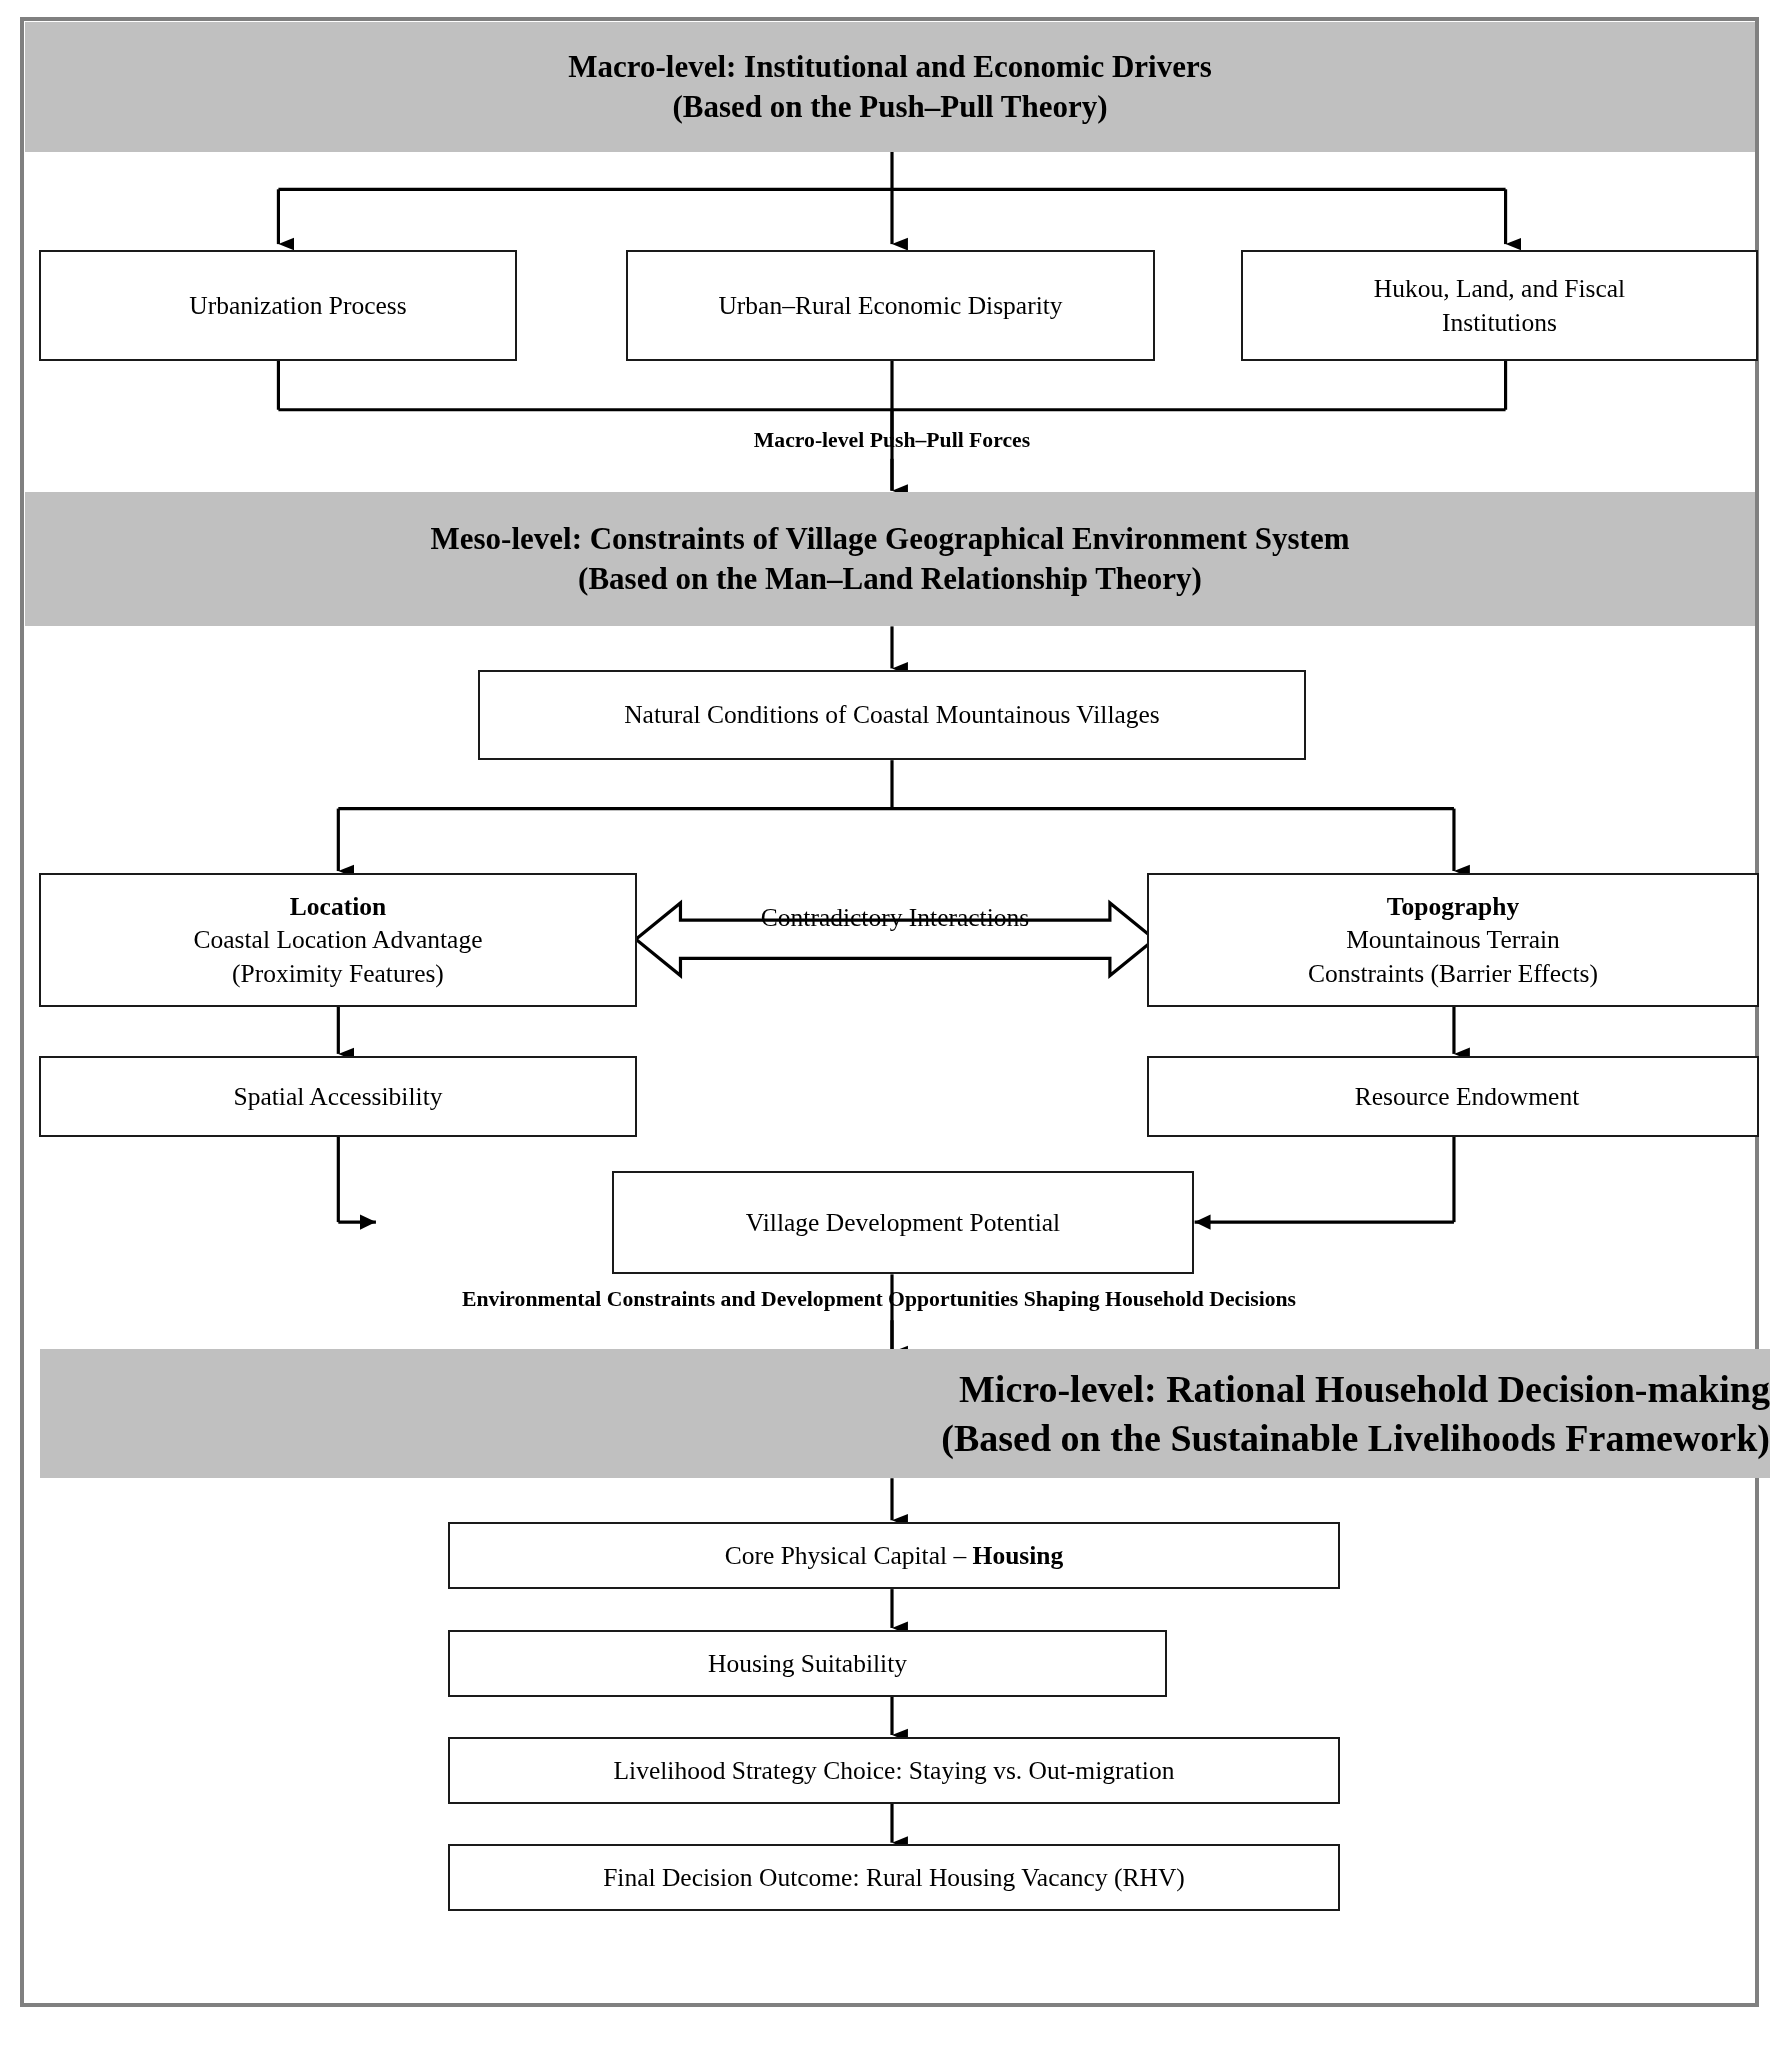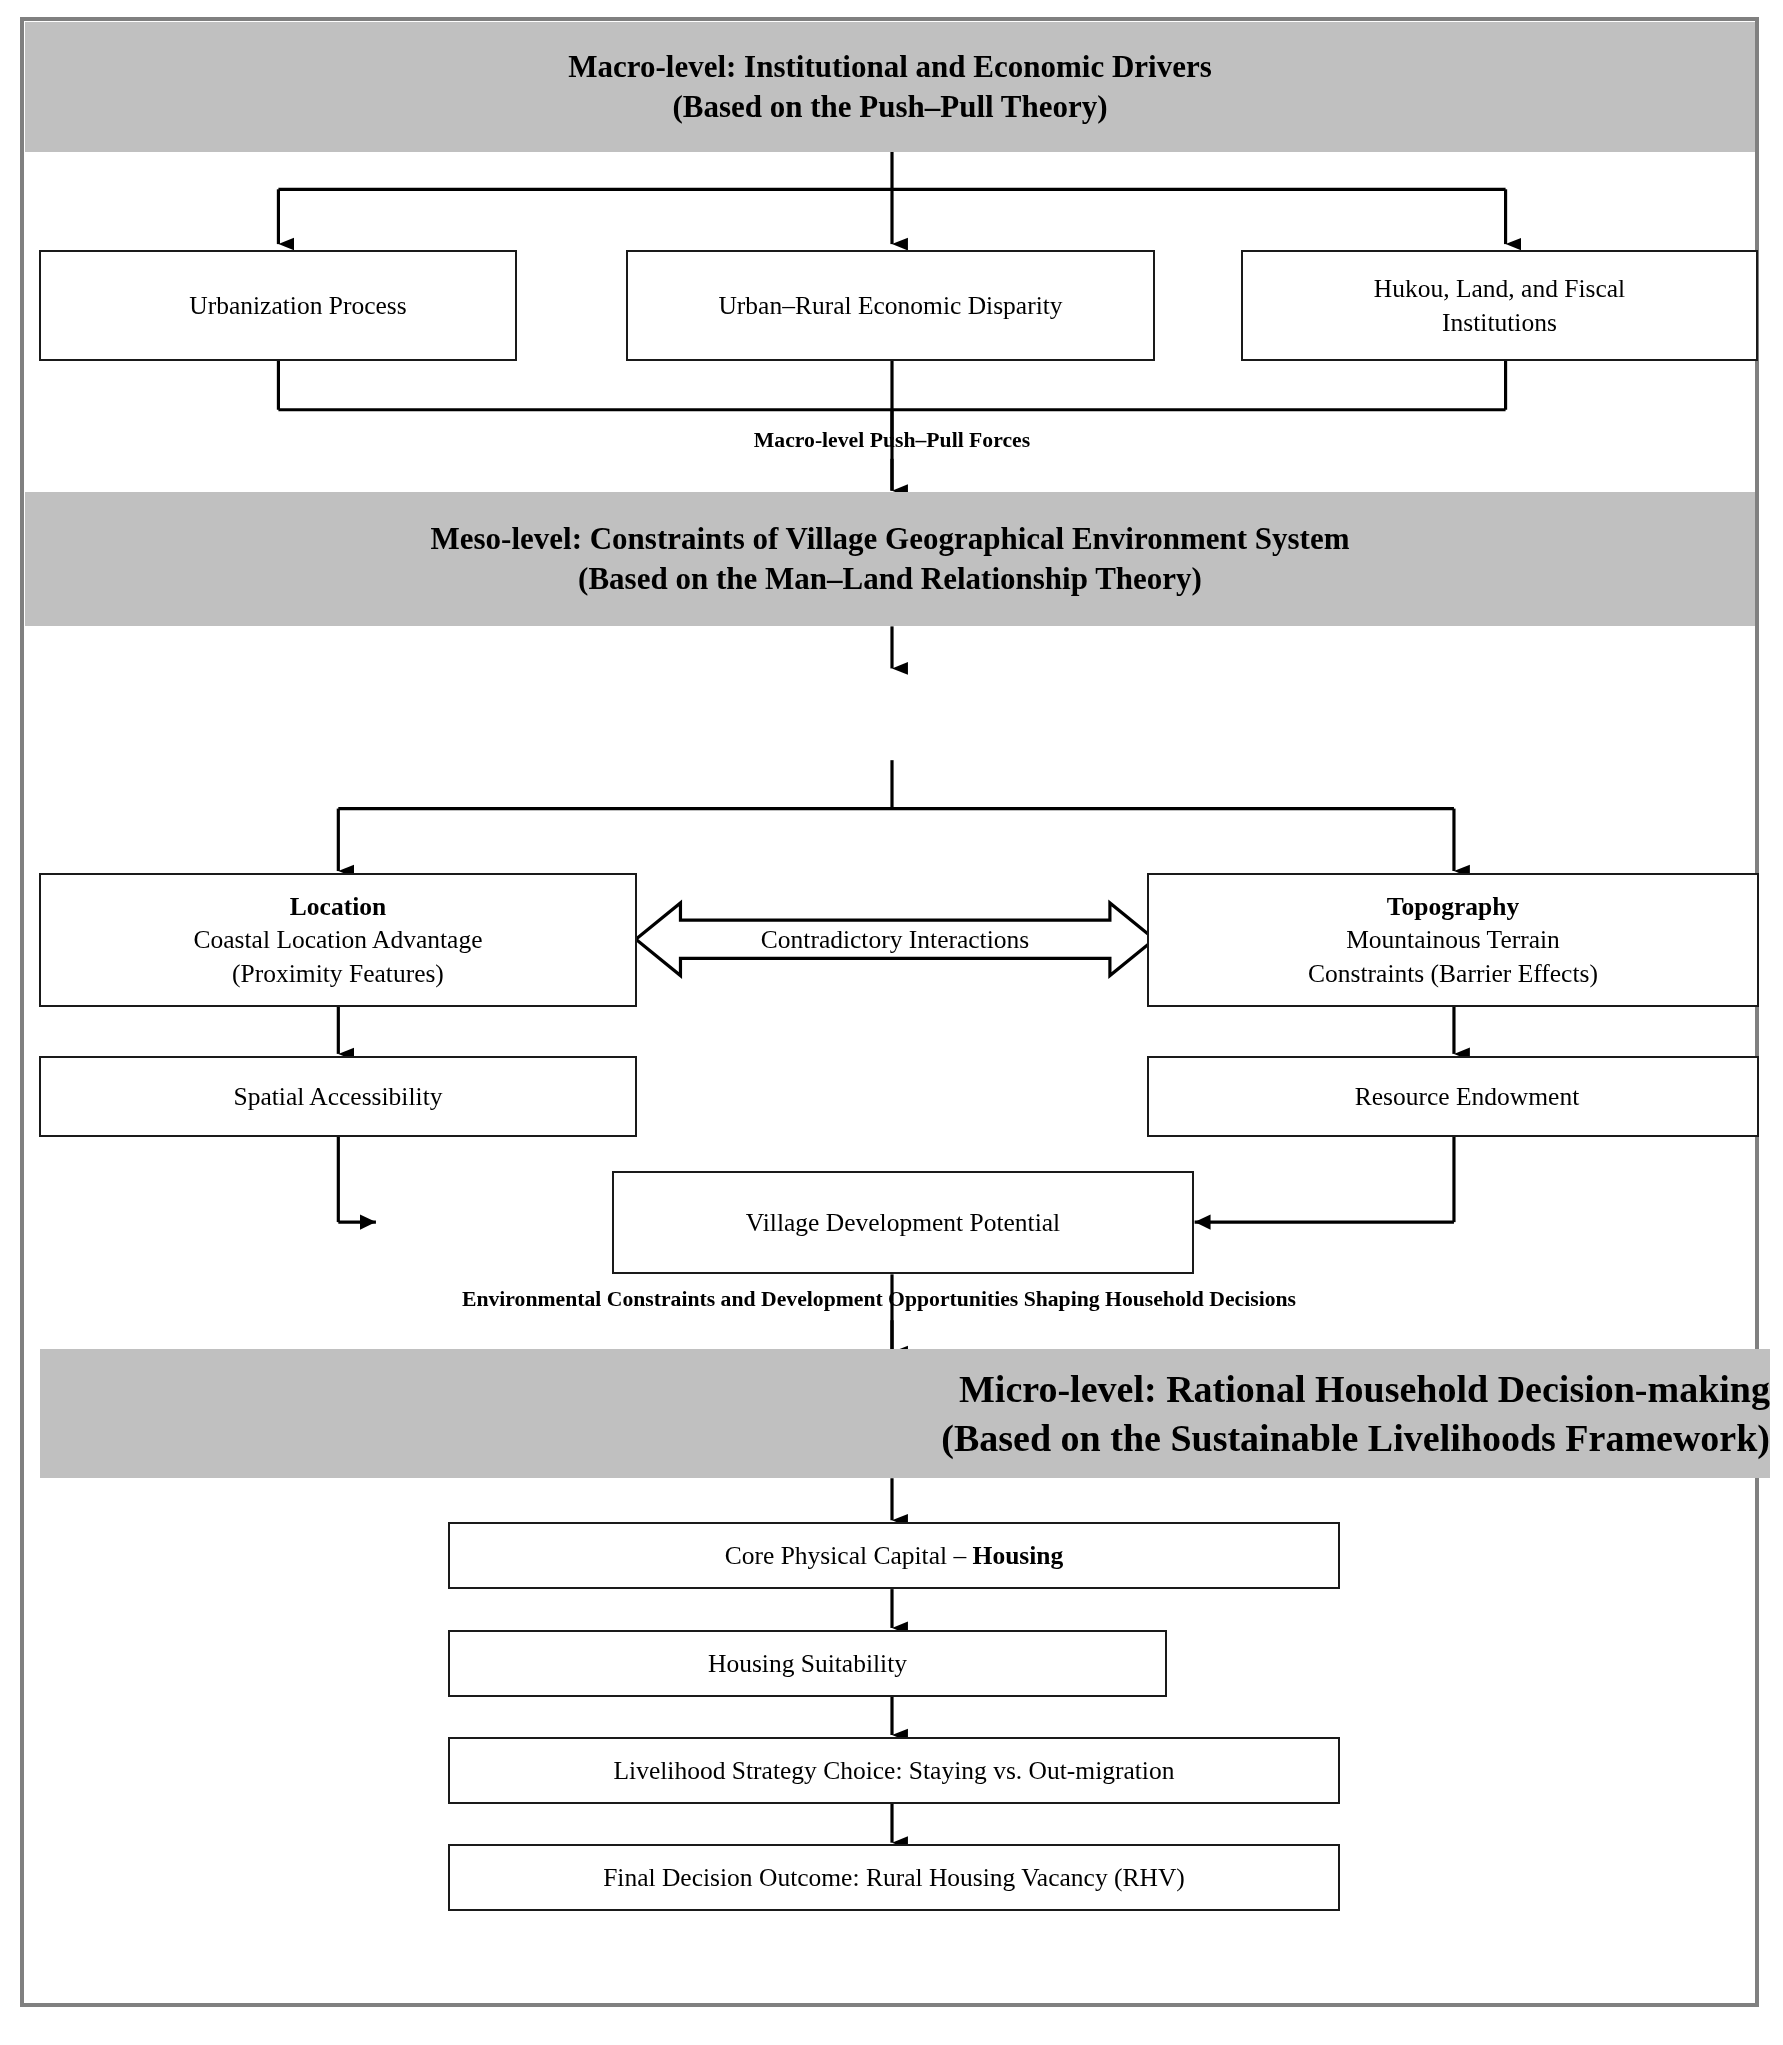--- a/index.html
+++ b/index.html
@@ -64,21 +64,21 @@
   svg.wires {
     position: absolute;
     left: 0; top: 0;
     width: 1784px;
     height: 2046px;
     pointer-events: none;
   }
   .interact-arrow {
     position: absolute;
     display: flex;
-    align-items: center;
+    align-items: flex-start;
     justify-content: center;
     text-align: center;
     color: #000000;
   }
   .interact-arrow span {
     position: relative;
     z-index: 2;
   }
 </style>
 </head>
@@ -174,20 +174,23 @@
     <span class="line">Institutions</span>
   </div>
 
   <div class="edge-label" style="left:0px; top:429px; width:1784px; font-size:21.7px;">Macro-level Push–Pull Forces</div>
 
   <div class="band" style="left:25px; top:492px; width:1730px; height:134px; font-size:31px;">
     <span class="line">Meso-level: Constraints of Village Geographical Environment System</span>
     <span class="line">(Based on the Man–Land Relationship Theory)</span>
   </div>
 
+  <div class="box" style="left:478px; top:670px; width:828px; height:90px; font-size:25.5px;">
+    <span class="line">Natural Conditions of Coastal Mountainous Villages</span>
+  </div>
 
   <div class="box" style="left:39px; top:873px; width:598px; height:134px; font-size:25.5px;">
     <span class="line bold">Location</span>
     <span class="line">Coastal Location Advantage</span>
     <span class="line">(Proximity Features)</span>
   </div>
 
   <div class="box" style="left:1147px; top:873px; width:612px; height:134px; font-size:25.5px;">
     <span class="line bold">Topography</span>
     <span class="line">Mountainous Terrain</span>

